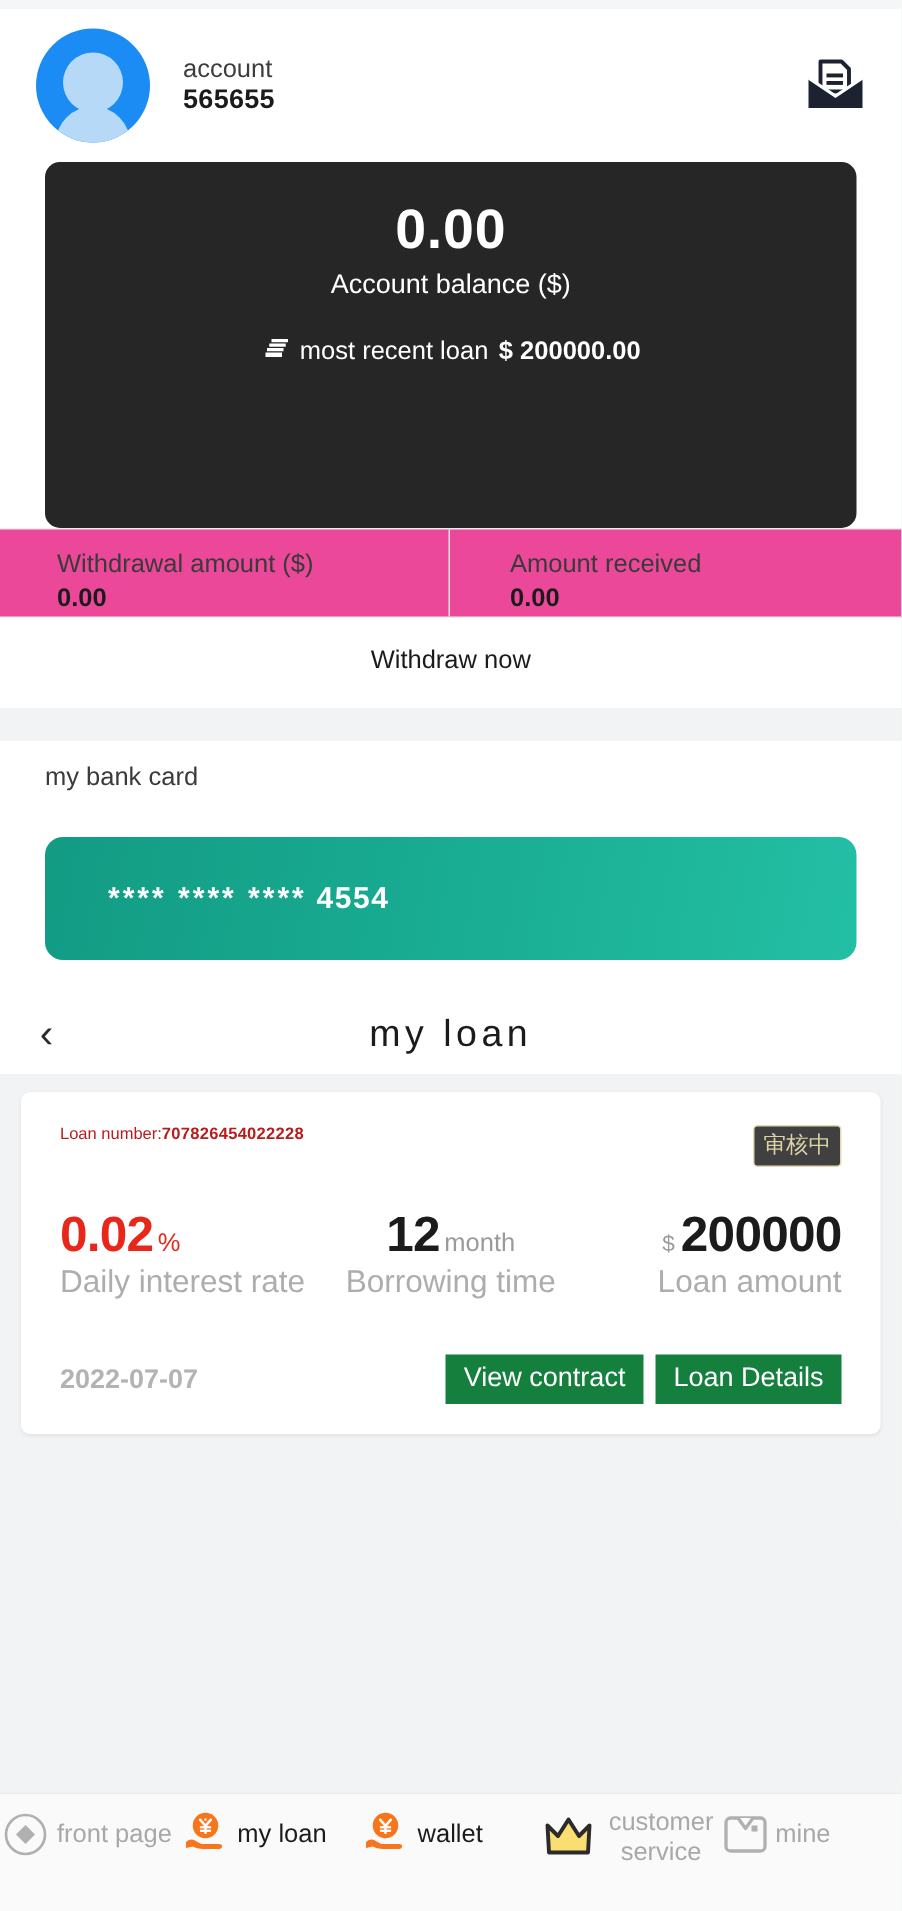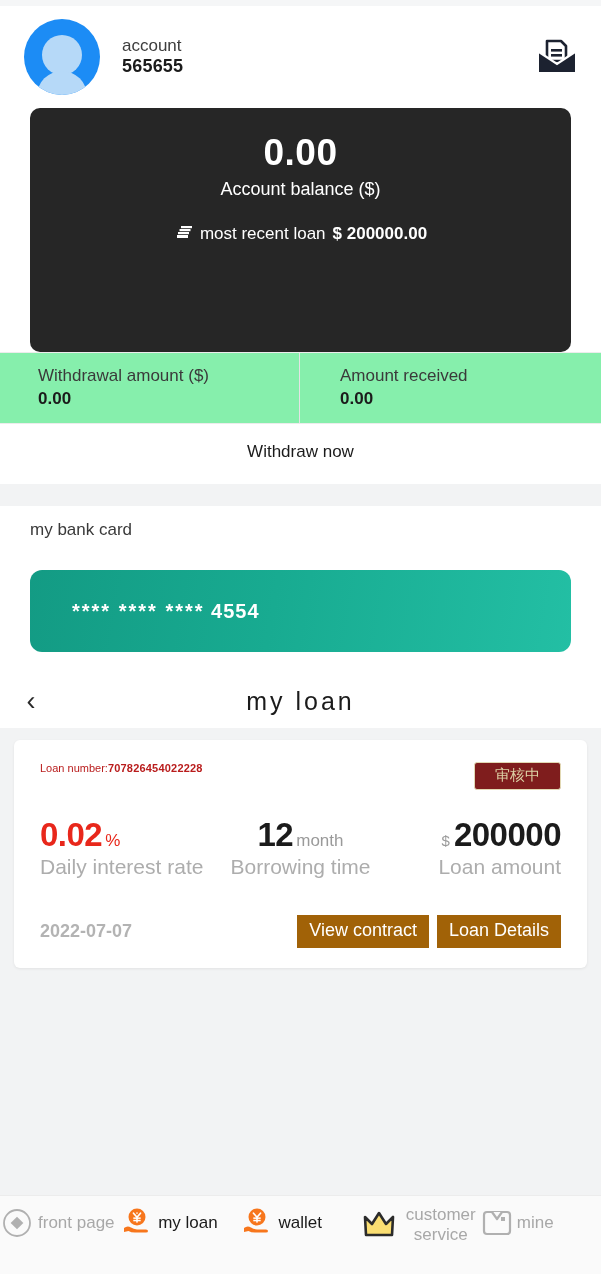--- a/index.html
+++ b/index.html
@@ -91,25 +91,25 @@
     font-weight: 700;
     display: flex;
     align-items: center;
     justify-content: center;
     gap: 7px;
   }
   .recent-loan .lbl { font-weight: 400; }
 
   
   .withdraw-row {
-    background: #86efac;
+    background: #ec4899;
     display: flex;
     border-top: 1px solid #ececec;
     border-bottom: 1px solid #ececec;
-    height: 72px;
+    height: 60px;
   }
   .withdraw-cell {
     flex: 1;
     padding: 12px 0 0 38px;
     line-height: 1.35;
   }
   .withdraw-cell + .withdraw-cell {
     border-left: 1px solid #e4e4e4;
     padding-left: 40px;
   }
@@ -203,23 +203,23 @@
   }
   .loan-num {
     font-size: 11px;
     color: #b91c1c;
   }
   .loan-num b { font-weight: 700; letter-spacing: .2px; }
   .status-badge {
     border: 1px solid #e2d9b4;
     color: #ddd2a6;
     font-size: 15px;
-    padding: 3px 20px 4px;
+    padding: 3px 6px 4px;
     border-radius: 3px;
-    background: #7f1d1d;
+    background: #404040;
     white-space: nowrap;
     font-family: "DejaVu Sans", sans-serif;
   }
   .stats-row {
     display: flex;
     margin-top: 28px;
   }
   .stat { flex: 1; text-align: center; }
   .stat:first-child { text-align: left; }
   .stat:last-child { text-align: right; }
@@ -236,21 +236,21 @@
     margin-top: 4px;
   }
   .footer-row {
     display: flex;
     align-items: center;
     margin-top: 36px;
   }
   .loan-date { font-size: 18px; color: #b3b3b3; font-weight: 700; }
   .btns { margin-left: auto; display: flex; gap: 8px; }
   .btn {
-    background: #a16207;
+    background: #15803d;
     color: #ffffff;
     font-size: 18px;
     padding: 5px 12px 7px;
     border-radius: 0;
     border: none;
     font-family: "Liberation Sans", sans-serif;
     white-space: nowrap;
   }
 
   

